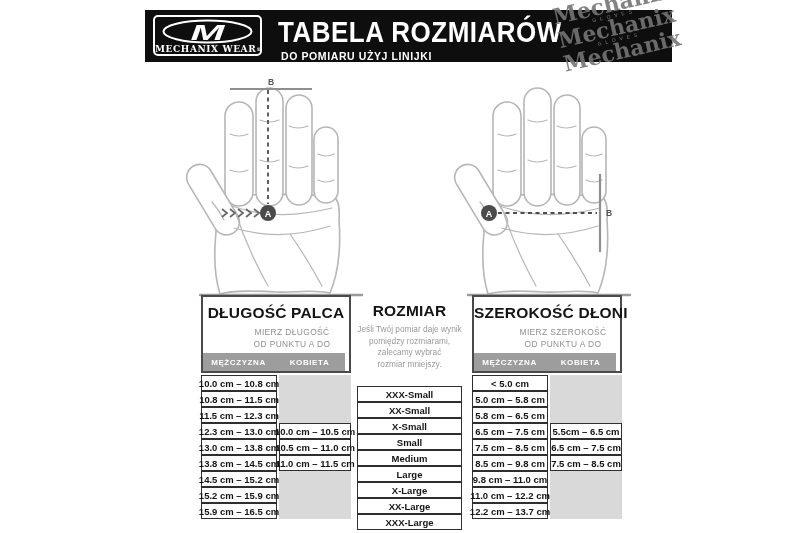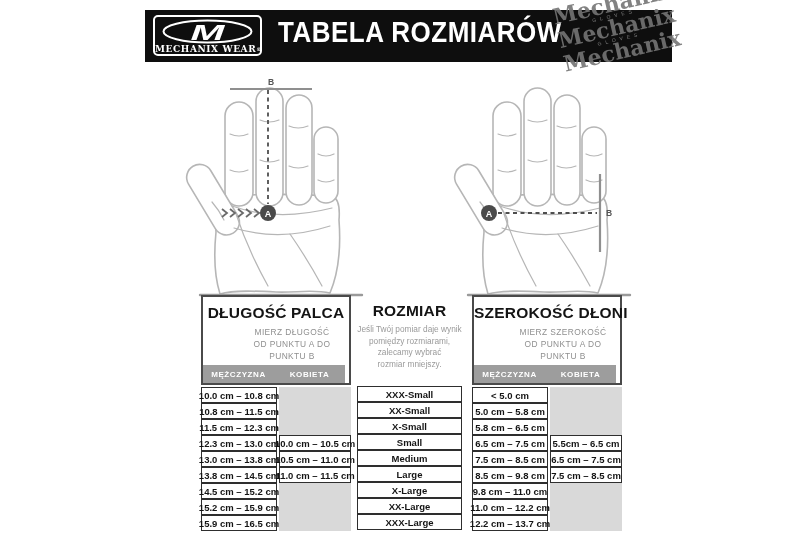--- a/index.html
+++ b/index.html
@@ -23,21 +23,21 @@
   .wm-word{font-family:"DejaVu Serif",serif;font-weight:700;font-size:22px;line-height:19px;}
   .wm-sub{font-size:5px;letter-spacing:4px;line-height:5px;color:#8a8a8a;}
 
   
   .hand{position:absolute;overflow:visible;}
   .hand text{font-family:"Liberation Sans",sans-serif;}
 
   
   .tables{position:absolute;left:201px;top:295px;display:flex;}
   .grpL{width:150px;} .grpM{width:105px;margin-left:6px;} .grpR{width:150px;margin-left:10px;}
-  .hdr-box{height:90px;border:2px solid #4a4a4a;background:#fff;position:relative;box-sizing:border-box;}
+  .hdr-box{height:78px;border:2px solid #4a4a4a;background:#fff;position:relative;box-sizing:border-box;}
   .hdr-title{font-size:15.5px;font-weight:800;color:#141414;text-align:center;margin-top:7px;
              letter-spacing:.2px;white-space:nowrap;}
   .hdr-sub{font-size:8.4px;color:#8f8f8f;text-align:center;margin-top:5px;line-height:1.4;
            letter-spacing:.4px;white-space:pre-line;padding-left:32px;}
   .sex-band{position:absolute;left:0;right:4px;bottom:0;height:18px;background:#9d9d9d;display:flex;}
   .sex-band div{flex:1;display:flex;align-items:center;justify-content:center;color:#fff;
                 font-size:8px;font-weight:700;letter-spacing:.6px;}
   .mid-hdr{height:82px;background:#fff;box-sizing:border-box;}
   .mid-note{font-size:8.3px;color:#9a9a9a;text-align:center;margin-top:4px;line-height:1.4;
             white-space:pre-line;}
@@ -89,20 +89,21 @@
 
   <div class="topbar">
     <div class="logo-box">
       <svg width="95" height="25" viewBox="0 0 95 25">
         <ellipse cx="47.5" cy="12.5" rx="44" ry="11" fill="none" stroke="#fff" stroke-width="2"></ellipse>
         <text x="0" y="0" text-anchor="middle" font-size="22" font-weight="bold" font-style="italic" fill="#fff" transform="translate(47.5,20.5) scale(1.85,1)">M</text>
       </svg>
       <div class="logo-text"><span>MECHANIX WEAR</span><span class="reg">®</span></div>
     </div>
     <div class="bar-title">TABELA ROZMIARÓW</div>
+    <div class="bar-sub">DO POMIARU UŻYJ LINIJKI</div>
     <div class="watermark">
       <div class="wm-word">Mechanix</div>
       <div class="wm-sub">GLOVES</div>
       <div class="wm-word">Mechanix</div>
       <div class="wm-sub">GLOVES</div>
       <div class="wm-word">Mechanix</div>
     </div>
   </div>
 
   <svg class="hand" style="left:172px;top:82px" width="220" height="215" viewBox="0 0 220 215">

